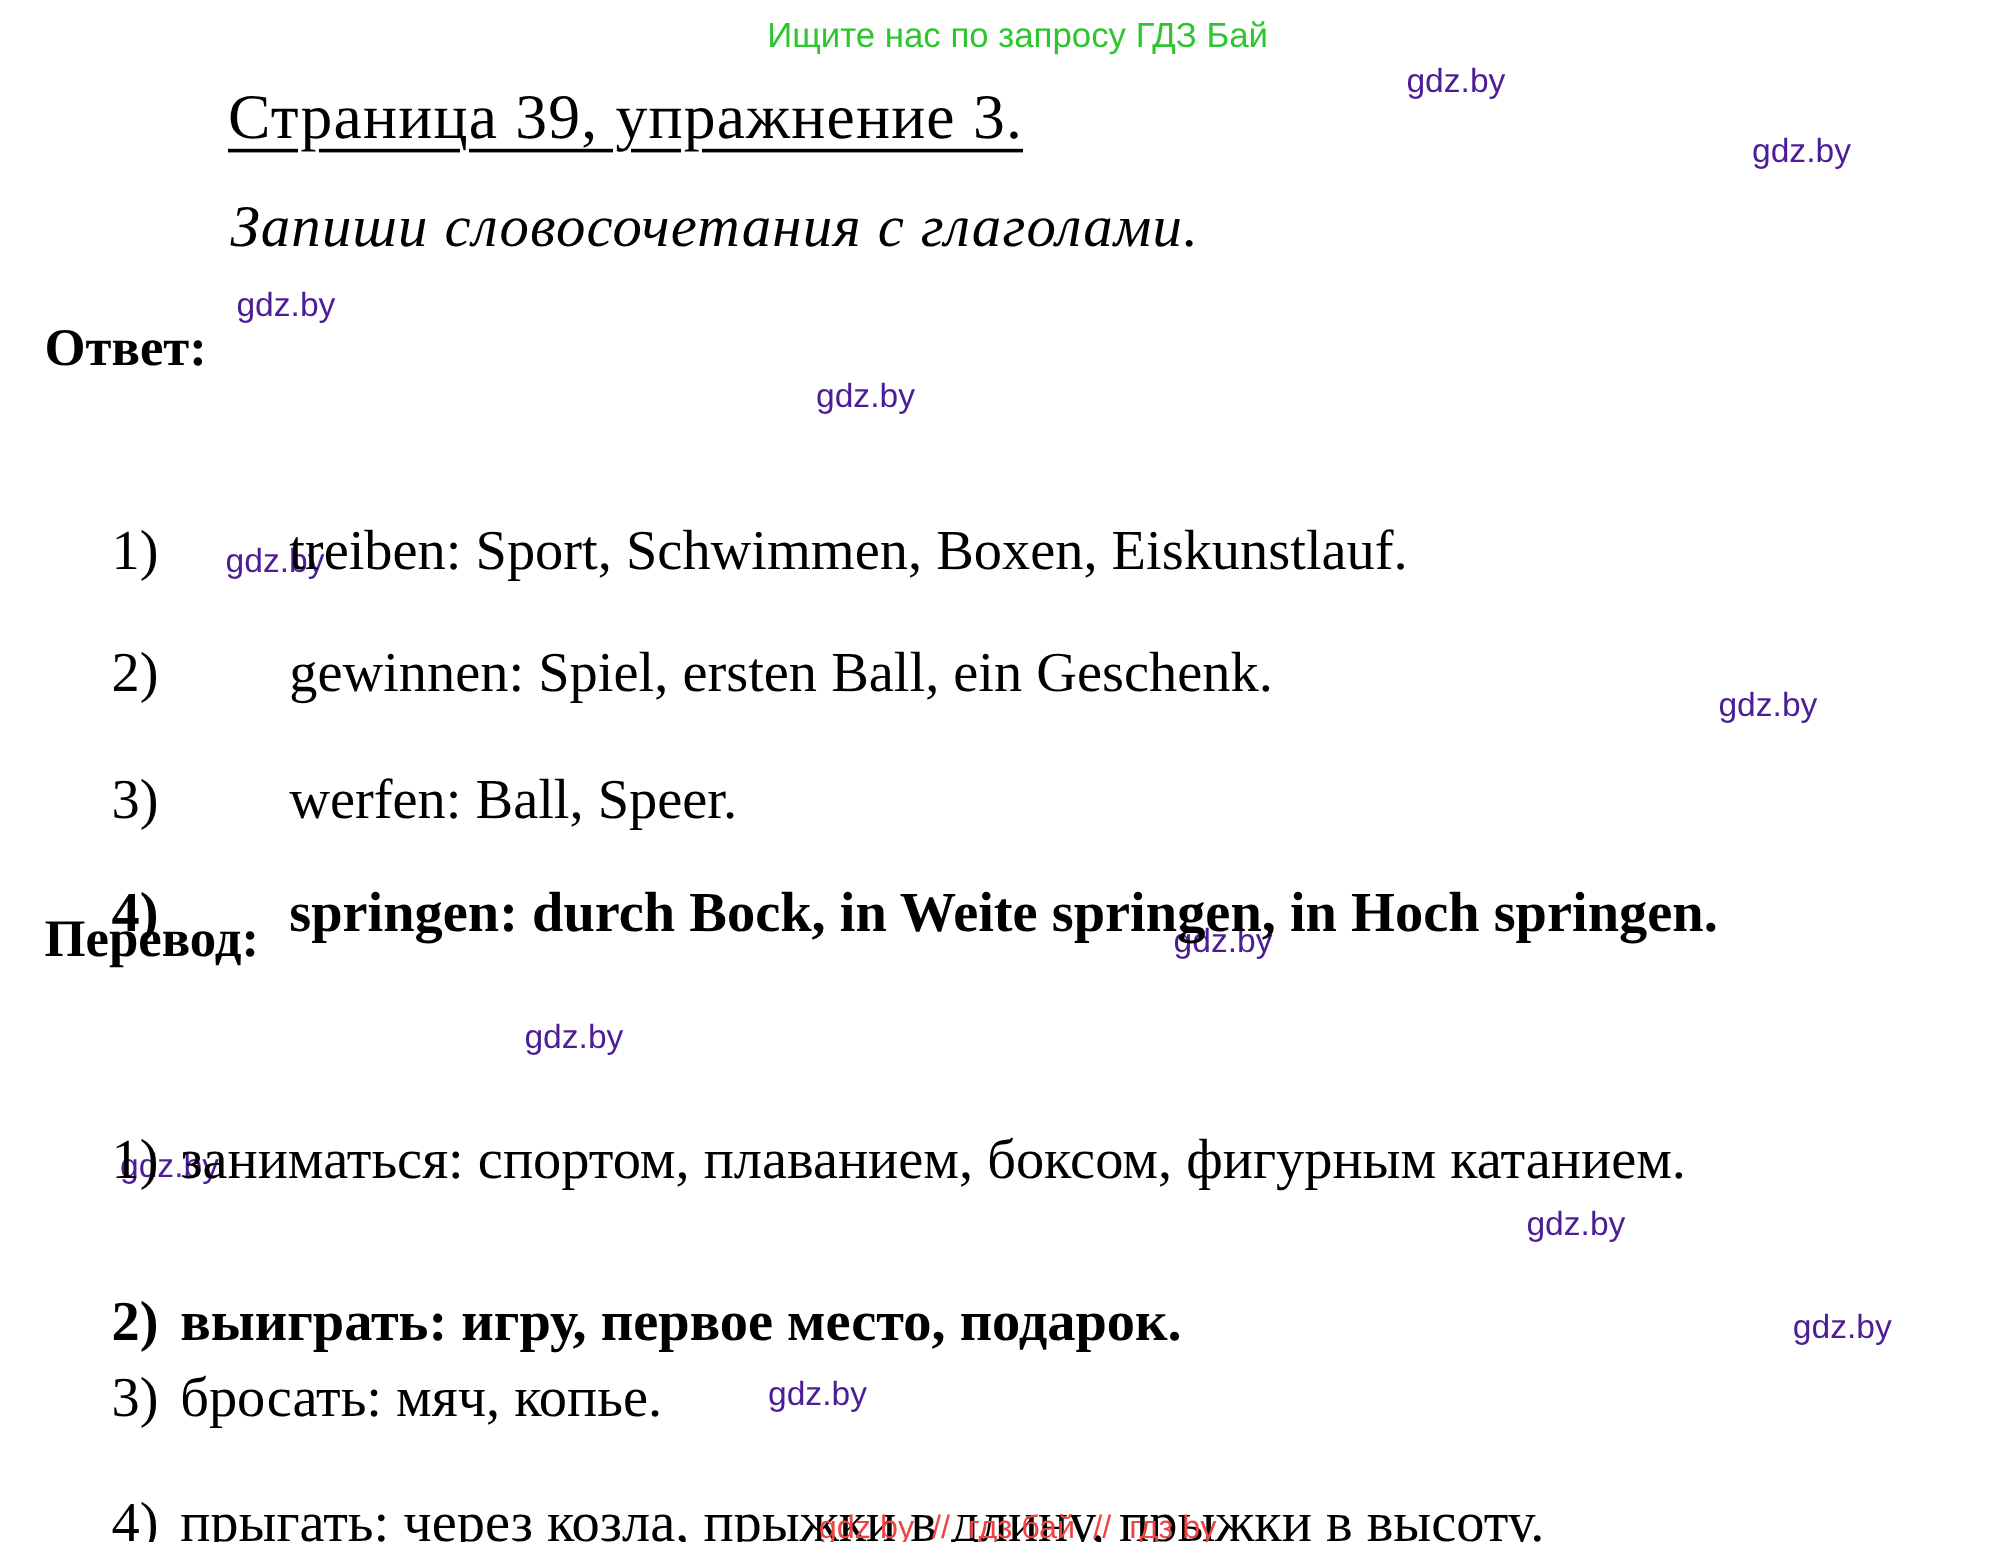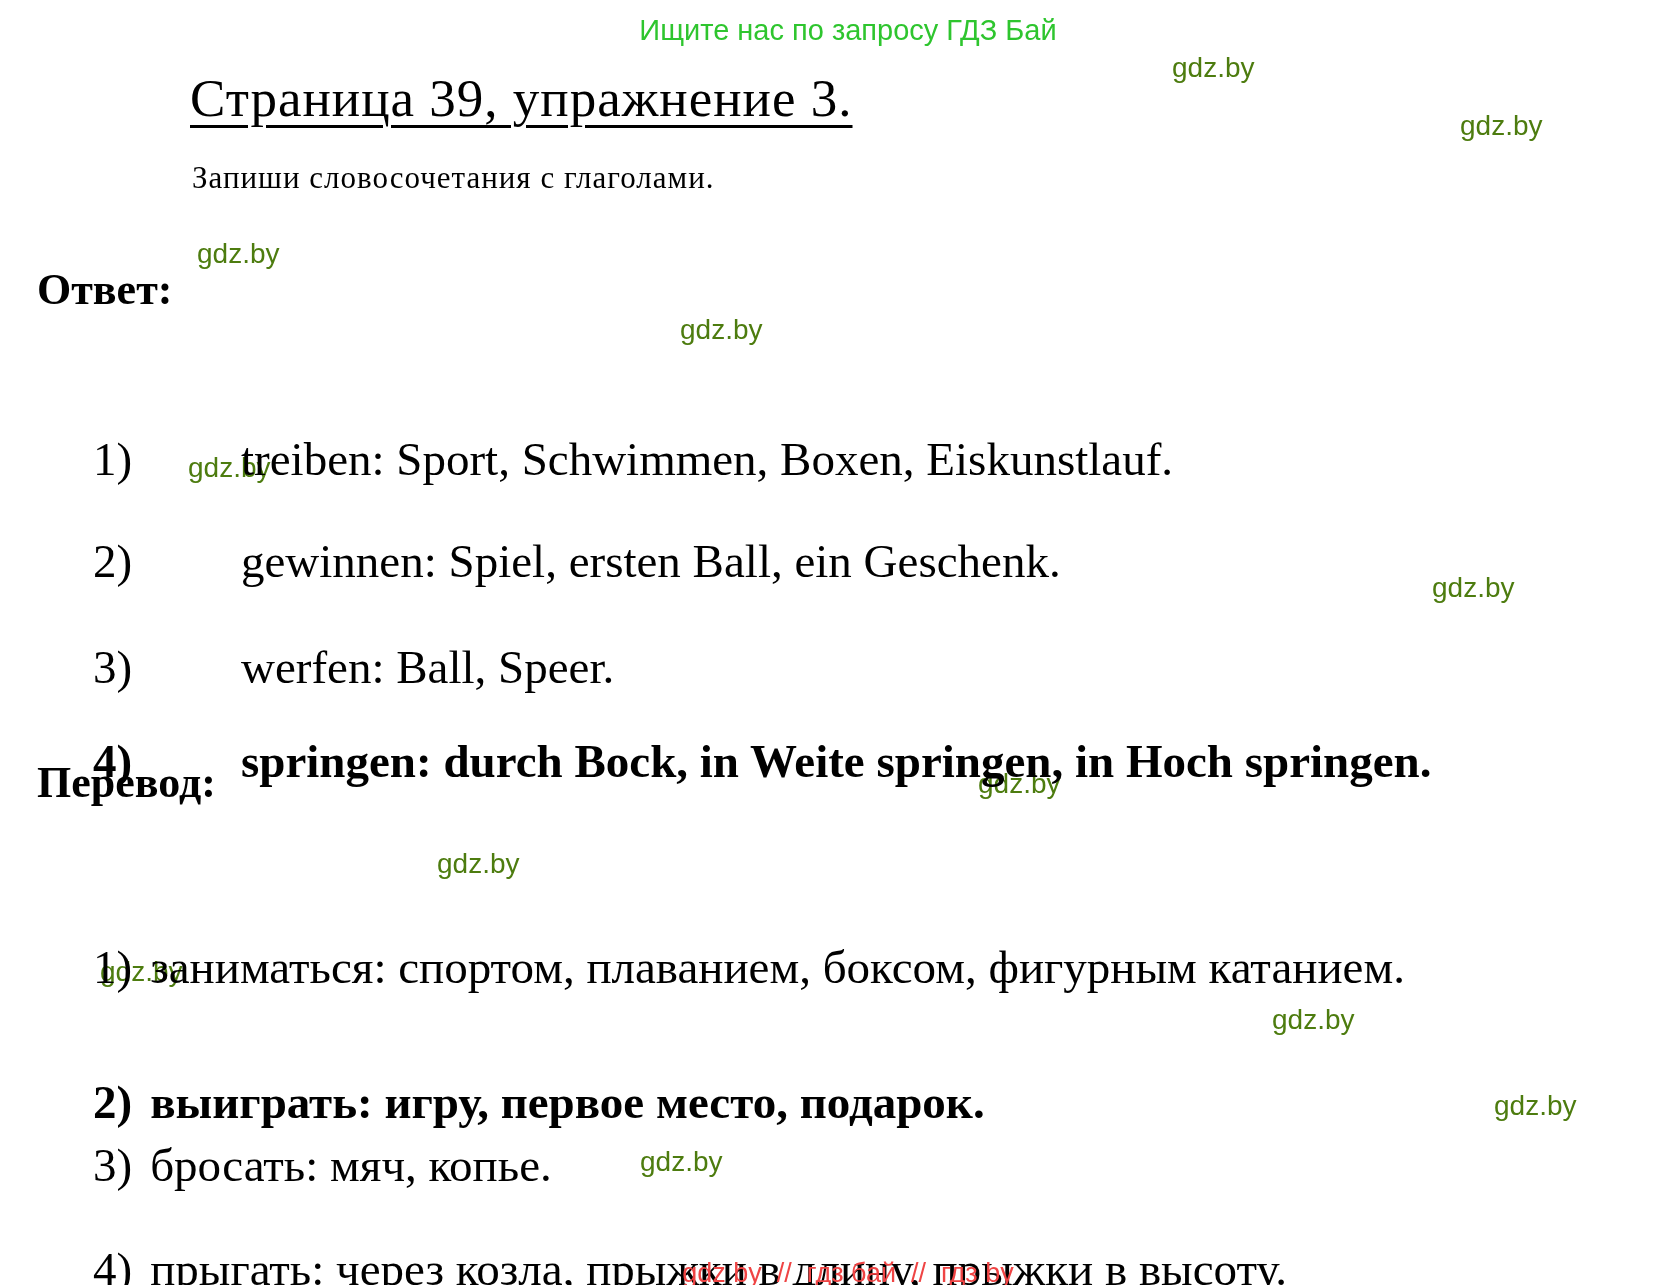--- a/index.html
+++ b/index.html
@@ -18,37 +18,38 @@
     text-align: center;
     font-family: "Liberation Sans", sans-serif;
     font-size: 29px;
     color: #2ec52e;
     white-space: pre;
   }
 
   .watermark {
     font-family: "Liberation Sans", sans-serif;
     font-size: 28px;
-    color: #4d7c0f;
+    color: #4c1d95;
     white-space: pre;
   }
 
   .page-title {
     left: 178px; top: 56px;
     font-size: 53px;
     letter-spacing: 1px;
     text-decoration: underline;
     text-decoration-thickness: 3px;
     text-underline-offset: 9px;
     white-space: pre;
   }
 
   .exercise-subtitle {
     left: 180px; top: 148px;
-    font-size: 31px;
+    font-size: 49px;
+    font-style: italic;
     letter-spacing: 1px;
     white-space: pre;
   }
 
   .section-heading {
     left: 25px;
     font-size: 44px;
     font-weight: bold;
     white-space: pre;
   }

